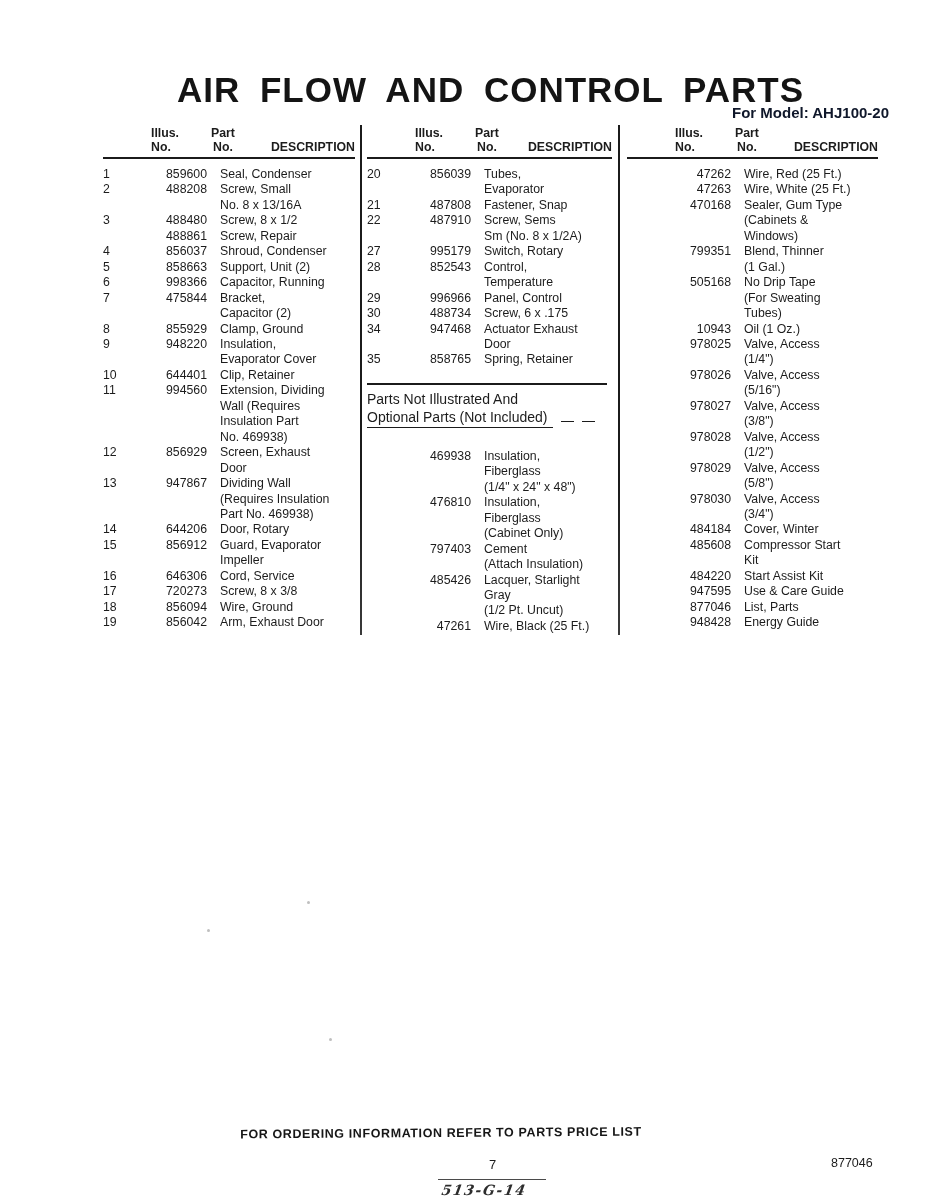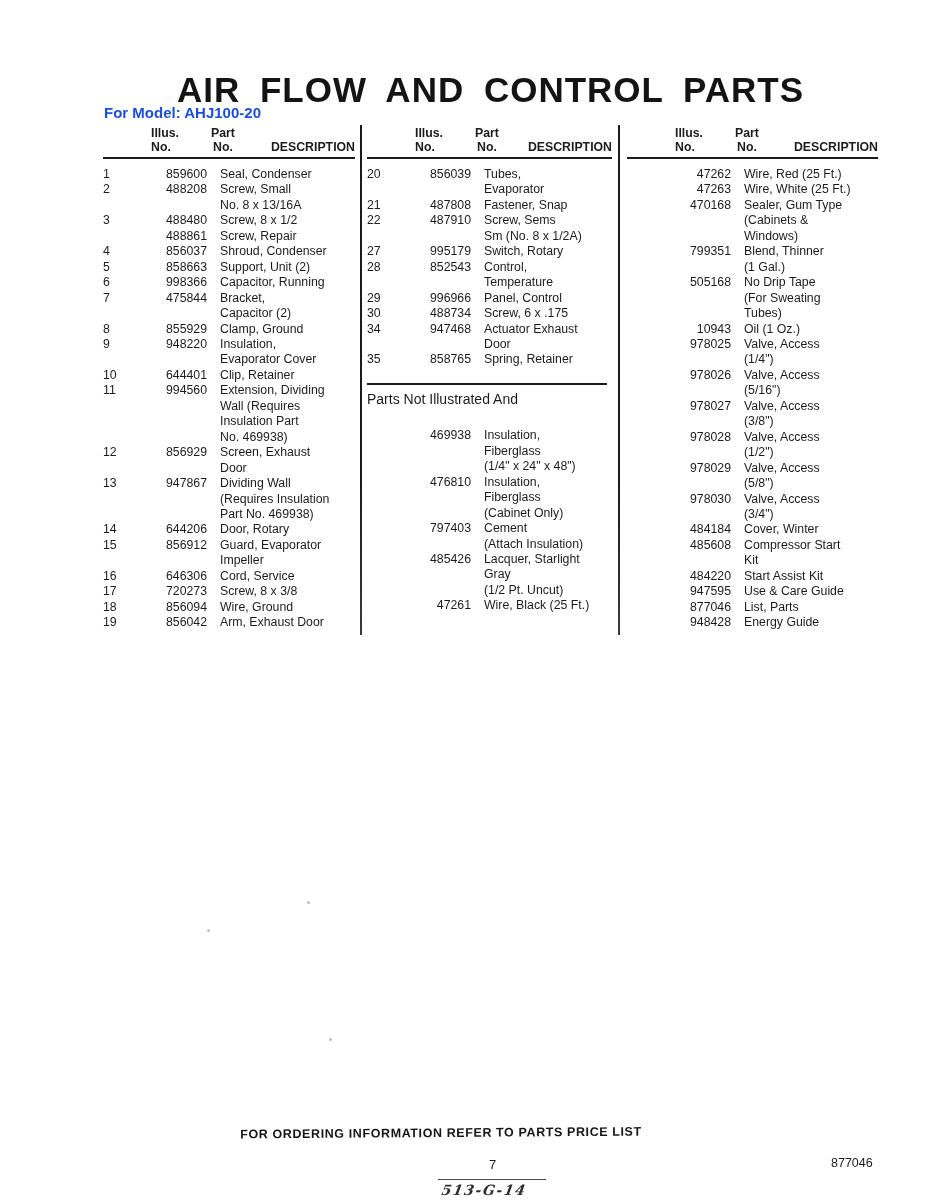--- a/index.html
+++ b/index.html
@@ -16,24 +16,24 @@
   
   .title {
     position:absolute; top:70px; left:103px; width:775px;
     text-align:center;
     font-size:35px; font-weight:700;
     letter-spacing:1px; word-spacing:9px;
     color:#141414;
     white-space:nowrap;
   }
   .subtitle {
-    position:absolute; top:104px; left:104px; width:775px;
-    text-align:left;
+    position:absolute; top:104px; left:114px; width:775px;
+    text-align:right;
     font-size:15px; font-weight:700;
-    color:#1d4ed8;
+    color:#0f172a;
   }
 
   
   .vdivider {
     position:absolute; top:125px; height:510px; width:1.5px;
     background:linear-gradient(#1b1b1b 70%, #3a3a3a 100%);
   }
   .vdivider.d1 { left:360px; }
   .vdivider.d2 { left:618px; }
 
@@ -355,20 +355,23 @@
         <div class="row">
     <span class="c-illus">35</span>
     <span class="c-part">858765</span>
     <span class="c-desc">Spring, Retainer</span>
   </div>
       </div>
 
     <div class="nis">
       <div class="nis-rule"></div>
       <div class="nis-line">Parts Not Illustrated And</div>
+      <div class="nis-line">
+        <span class="nis-underlined">Optional Parts (Not Included)</span><span class="nis-dash"></span><span class="nis-dash"></span>
+      </div>
     </div>
 
     <div class="rows" style="padding-top:0">
         <div class="row">
     <span class="c-illus"></span>
     <span class="c-part">469938</span>
     <span class="c-desc">Insulation,</span>
   </div>
         <div class="row">
     <span class="c-illus"></span>

